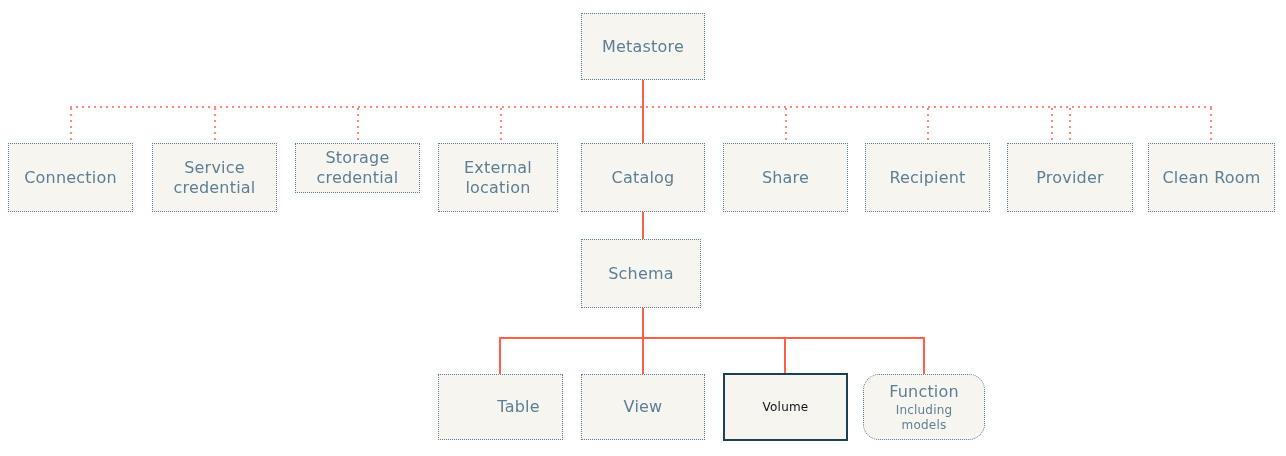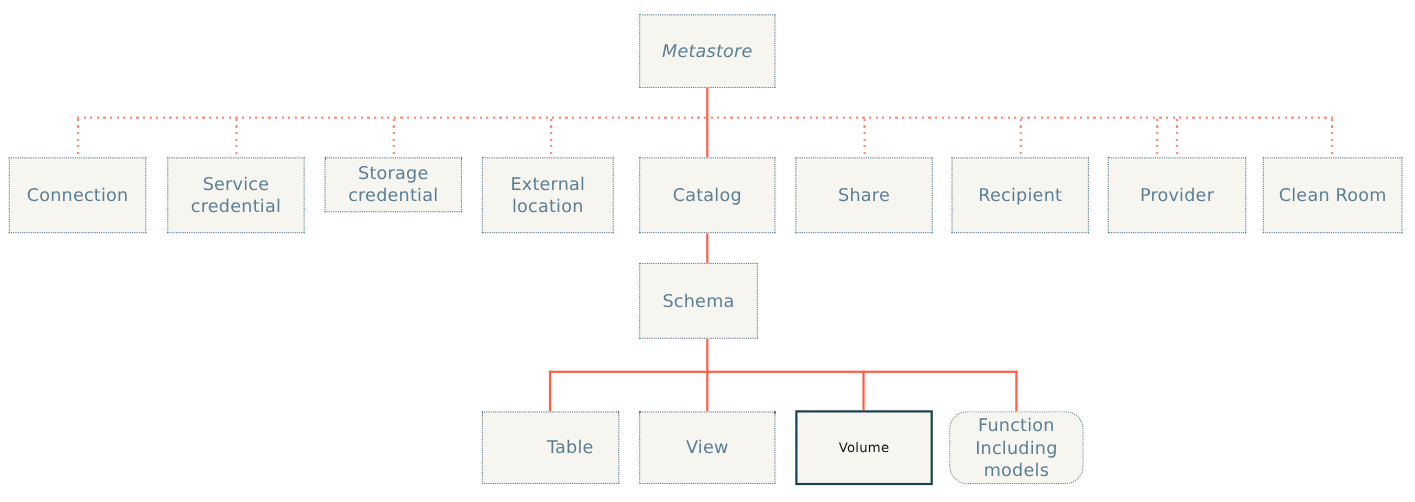--- a/index.html
+++ b/index.html
@@ -33,21 +33,21 @@
     font-size:16px;line-height:1.25;
     letter-spacing:.2px;
     padding:4px 8px;
   }
   .node.highlight{
     border:2px solid var(--box-border-highlight);
     color:var(--highlight-text);
     font-size:12px;
   }
   .node .sublabel{
-    font-size:16px;line-height:1.2;margin-top:1px;
+    font-size:12px;line-height:1.2;margin-top:1px;
   }
 
   .line{position:absolute;}
   .v-solid{width:2px;background:var(--connector-solid);}
   .h-solid{height:2px;background:var(--connector-solid);}
   .v-dotted{
     width:2px;
     background-image:repeating-linear-gradient(180deg,var(--connector-dotted) 0 2px,transparent 2px 6px);
   }
   .h-dotted{
@@ -73,21 +73,21 @@
   <div class="line v-dotted" style="left:1210px;top:108px;height:35px;"></div>
 
   <div class="line v-solid" style="left:642px;top:212px;height:27px;"></div>
   <div class="line v-solid" style="left:642px;top:308px;height:31px;"></div>
   <div class="line h-solid" style="left:499px;top:337px;width:426px;"></div>
   <div class="line v-solid" style="left:499px;top:337px;height:37px;"></div>
   <div class="line v-solid" style="left:642px;top:337px;height:37px;"></div>
   <div class="line v-solid" style="left:784px;top:337px;height:37px;"></div>
   <div class="line v-solid" style="left:923px;top:337px;height:37px;"></div>
 
-  <div class="node" style="left:581px;top:13px;width:124px;height:67px;font-style:italic;">
+  <div class="node" style="left:581px;top:13px;width:124px;height:67px;">
     <span>Metastore</span>
   </div>
 
   <div class="node" style="left:8px;top:143px;width:125px;height:69px;">
     <span>Connection</span>
   </div>
   <div class="node" style="left:152px;top:143px;width:125px;height:69px;">
     <span>Service credential</span>
   </div>
   <div class="node" style="left:295px;top:143px;width:125px;height:50px;">
@@ -105,21 +105,21 @@
   <div class="node" style="left:865px;top:143px;width:125px;height:69px;">
     <span>Recipient</span>
   </div>
   <div class="node" style="left:1148px;top:143px;width:127px;height:69px;">
     <span>Clean Room</span>
   </div>
   <div class="node" style="left:1007px;top:143px;width:126px;height:69px;">
     <span>Provider</span>
   </div>
 
-  <div class="node" style="left:581px;top:239px;width:108px;height:69px;">
+  <div class="node" style="left:581px;top:239px;width:120px;height:69px;">
     <span>Schema</span>
   </div>
 
   <div class="node" style="left:438px;top:374px;width:125px;height:66px;padding-left:44px;">
     <span>Table</span>
   </div>
   <div class="node" style="left:581px;top:374px;width:124px;height:66px;">
     <span>View</span>
   </div>
   <div class="node highlight" style="left:723px;top:373px;width:125px;height:68px;">

